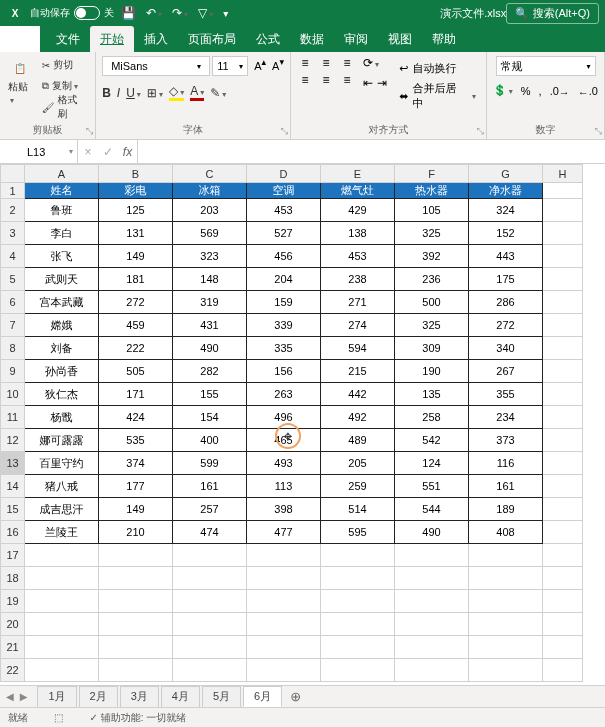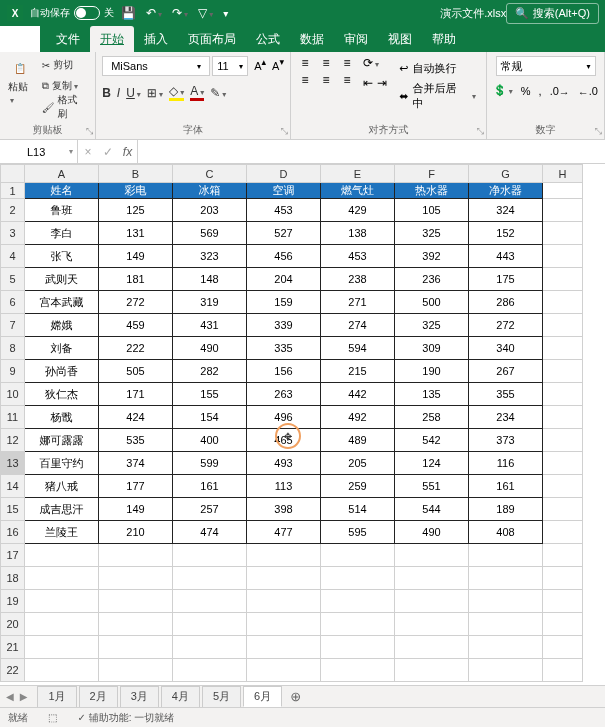--- a/index.html
+++ b/index.html
@@ -503,19 +503,19 @@
       <div class="stab">2月</div>
       <div class="stab">3月</div>
       <div class="stab">4月</div>
       <div class="stab">5月</div>
       <div class="stab active">6月</div>
     </div>
   <div class="stab-add">⊕</div>
 </div>
 
 <div class="statusbar">
-  <div style="display:flex;gap:20px;align-items:center">
+  <div style="display:flex;gap:26px;align-items:center">
     <span>就绪</span>
     <span>⬚</span>
     <span>✓ <span>辅助功能: 一切就绪</span></span>
   </div>
   <div class="status-right"></div>
 </div>
 
 </body></html>

